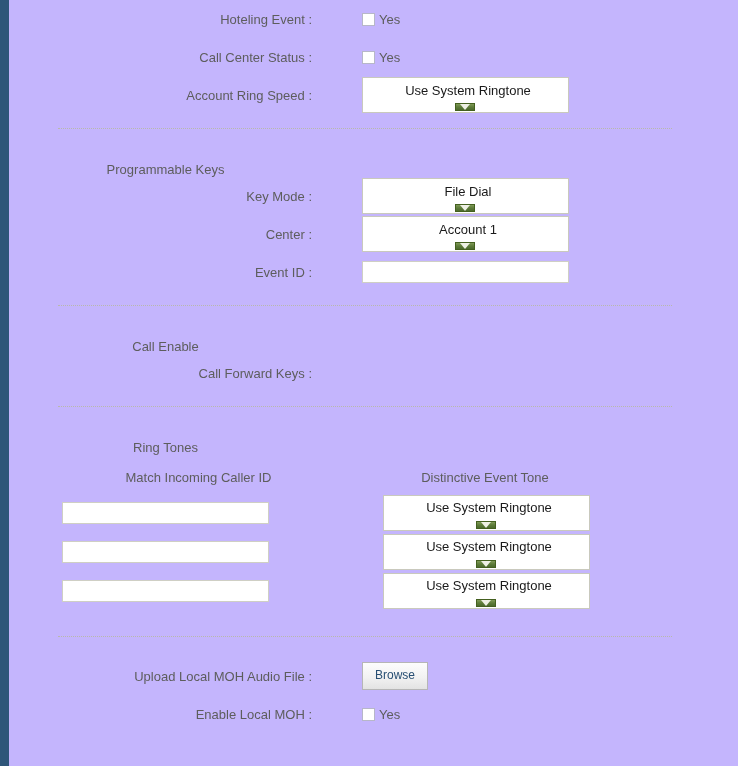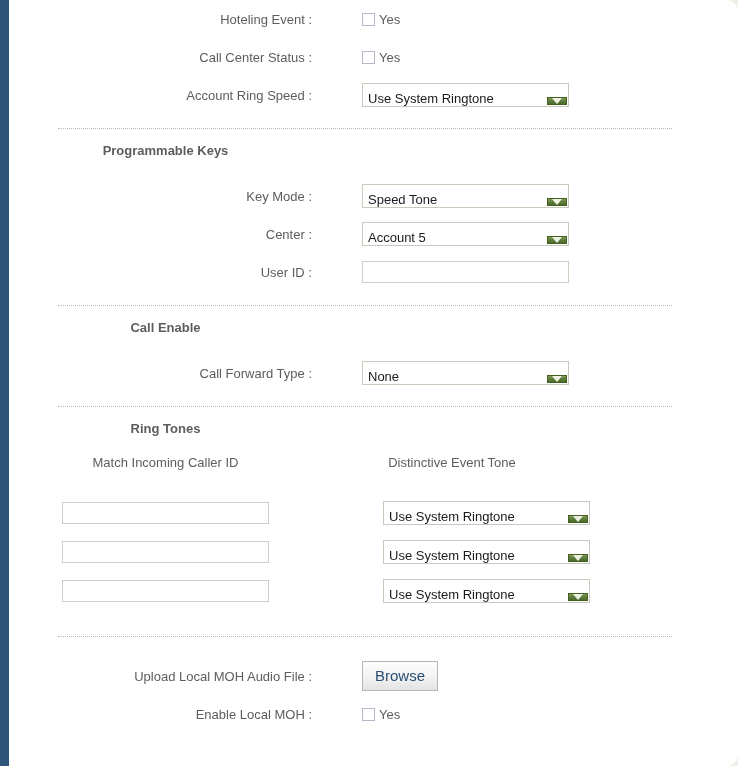--- a/index.html
+++ b/index.html
@@ -13,22 +13,21 @@
     overflow: hidden;
     background: #f0f0e8;
     font-family: "Liberation Sans", sans-serif;
     font-size: 13px;
     color: #5a5a5a;
   }
   .page {
     position: relative;
     width: 738px;
     height: 766px;
-    background: #ffffff;
-    border-radius: 12px;
+    background: #c4b5fd;
   }
   .left-rail {
     position: absolute;
     left: 0;
     top: 0;
     width: 9px;
     height: 766px;
     background: #2e5679;
   }
   .content {
@@ -59,48 +58,48 @@
     flex: 1;
     display: flex;
     align-items: center;
     padding-left: 40px;
   }
 
   
   .section-head {
     height: 34px;
     display: flex;
-    align-items: flex-start;
-    font-weight: bold;
+    align-items: flex-end;
   }
   .section-head .title {
     width: 313px;
     text-align: center;
     color: #5d5d5d;
     font-size: 13px;
   }
 
   
   .divider {
     margin: 6px 0 6px 49px;
     width: 614px;
     height: 0;
     border-top: 1px dotted #b9b9ac;
   }
 
   
   .select {
     position: relative;
     display: inline-flex;
-    align-items: flex-end;
+    align-items: center;
     width: 207px;
-    height: 24px;
+    height: 36px;
     background: #ffffff;
     border: 1px solid #c9c9bd;
     box-sizing: border-box;
+    flex-direction: column;
   }
   .select .sel-text {
     flex: 1;
     display: flex;
     align-items: center;
     padding-left: 5px;
     font-size: 13px;
     color: #1a1a1a;
     white-space: nowrap;
     overflow: hidden;
@@ -153,38 +152,39 @@
   }
   .cblabel {
     margin-left: 4px;
     font-size: 13px;
     color: #5d5d5d;
   }
 
   
   .btn {
     font-family: "Liberation Sans", sans-serif;
-    font-size: 15px;
+    font-size: 12px;
     color: #284f73;
     background: linear-gradient(to bottom, #fdfdfd 0%, #f2f2f2 55%, #e3e3e3 100%);
     border: 1px solid #b6b6b6;
     padding: 5px 12px;
     cursor: pointer;
     line-height: 1.1;
     text-align: center;
   }
   .btn.browse {
     padding: 6px 12px;
   }
 
   
   .rt-head {
     display: flex;
     height: 30px;
-    align-items: flex-start;
+    align-items: flex-end;
+    margin-left: 33px;
   }
   .rt-head .col-a {
     width: 313px;
     text-align: center;
     font-size: 13px;
     color: #5d5d5d;
   }
   .rt-head .col-b {
     width: 260px;
     text-align: center;
@@ -259,66 +259,58 @@
     <div class="spacer-8"></div>
 
     <div class="section-head">
       <div class="title">Programmable Keys</div>
     </div>
 
     <div class="row">
       <div class="label">Key Mode :</div>
       <div class="field">
         <div class="select">
-          <span class="sel-text">Speed Tone</span>
+          <span class="sel-text">File Dial</span>
           <span class="sel-arrow">
               <i></i>
             </span>
         </div>
       </div>
     </div>
 
     <div class="row">
       <div class="label">Center :</div>
       <div class="field">
         <div class="select">
-          <span class="sel-text">Account 5</span>
-          <span class="sel-arrow">
-              <i></i>
-            </span>
-        </div>
-      </div>
-    </div>
-
-
-    <div class="row">
-      <div class="label">User ID :</div>
+          <span class="sel-text">Account 1</span>
+          <span class="sel-arrow">
+              <i></i>
+            </span>
+        </div>
+      </div>
+    </div>
+
+
+    <div class="row">
+      <div class="label">Event ID :</div>
       <div class="field">
         <input class="tinput" type="text" value="" style="">
       </div>
     </div>
 
     <div class="spacer-8"></div>
     <div class="divider"></div>
     <div class="spacer-8"></div>
 
     <div class="section-head">
       <div class="title">Call Enable</div>
     </div>
 
     <div class="row">
-      <div class="label">Call Forward Type :</div>
-      <div class="field">
-        <div class="select">
-          <span class="sel-text">None</span>
-          <span class="sel-arrow">
-              <i></i>
-            </span>
-        </div>
-      </div>
+      <div class="label">Call Forward Keys :</div>
     </div>
 
     <div class="spacer-8"></div>
     <div class="divider"></div>
     <div class="spacer-8"></div>
 
     <div class="section-head">
       <div class="title">Ring Tones</div>
     </div>
 

